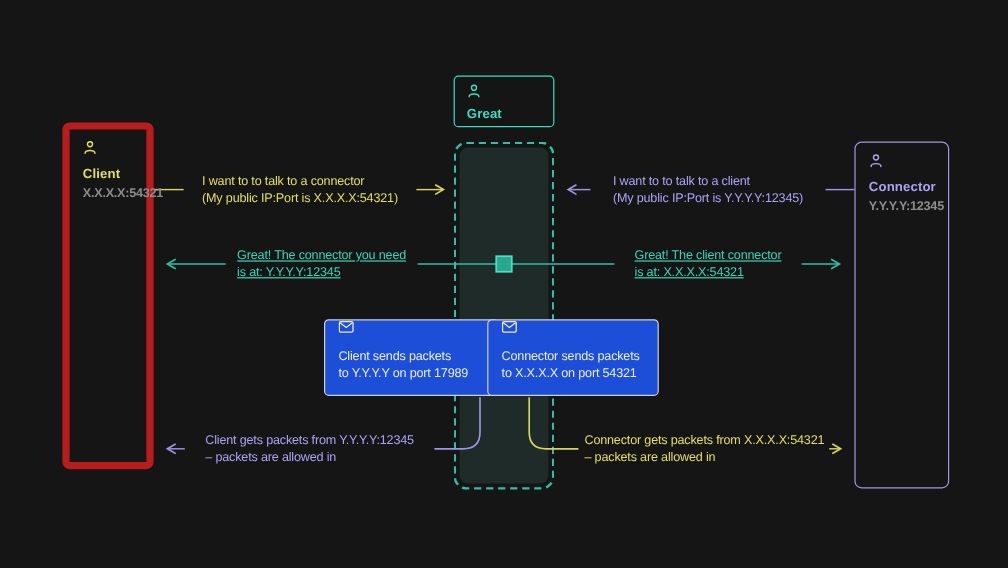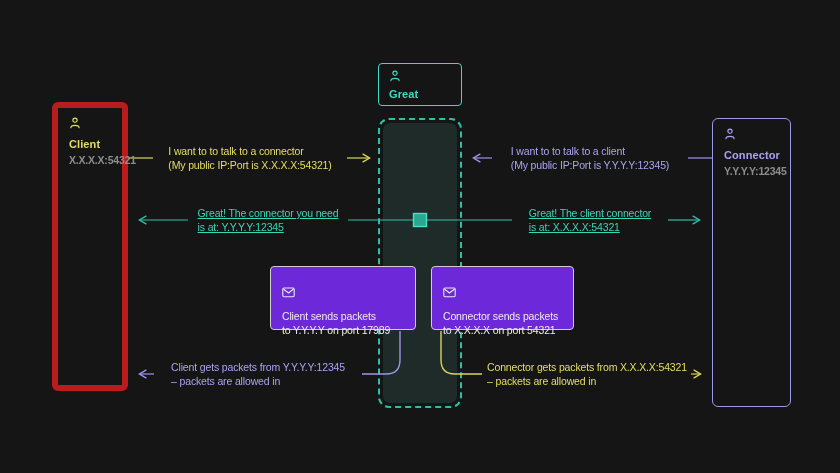--- a/index.html
+++ b/index.html
@@ -28,27 +28,27 @@
   
   .flow-text{
     position:absolute;text-align:left;font-size:10.5px;line-height:14px;
     font-weight:500;letter-spacing:-.15px;transform:translateX(-50%);white-space:nowrap;
   }
   .yellow{color:#e5df63;}
   .teal{color:#38d6b8;text-decoration:underline;}
   .purple{color:#aba3f5;}
   
   .note{
-    position:absolute;box-sizing:border-box;background:#6d28d9;
+    position:absolute;box-sizing:border-box;background:#1d4ed8;
     border:1px solid #cfcfcf;border-radius:4px;color:#ededed;
-    padding:20px 11px;font-size:10.5px;line-height:14.5px;font-weight:500;letter-spacing:-.15px;
+    padding:0 11px;font-size:10.5px;line-height:14.5px;font-weight:500;letter-spacing:-.15px;
   }
   .note .icon{display:block;margin-bottom:7px;color:#e9e9e9;}
   #note-client-sends{left:270px;top:266px;width:146px;height:64px;}
-  #note-connector-sends{left:431px;top:266px;width:143px;height:64px;}
+  #note-connector-sends{left:406px;top:266px;width:143px;height:64px;}
   #lines-svg{position:absolute;left:0;top:0;pointer-events:none;}
 </style>
 </head>
 <body>
 
 <div id="relay-lane" class="abs">
   <div id="relay-lane-fill"></div>
 </div>
 
 <svg id="lines-svg" width="840" height="473" viewBox="0 0 840 473">

